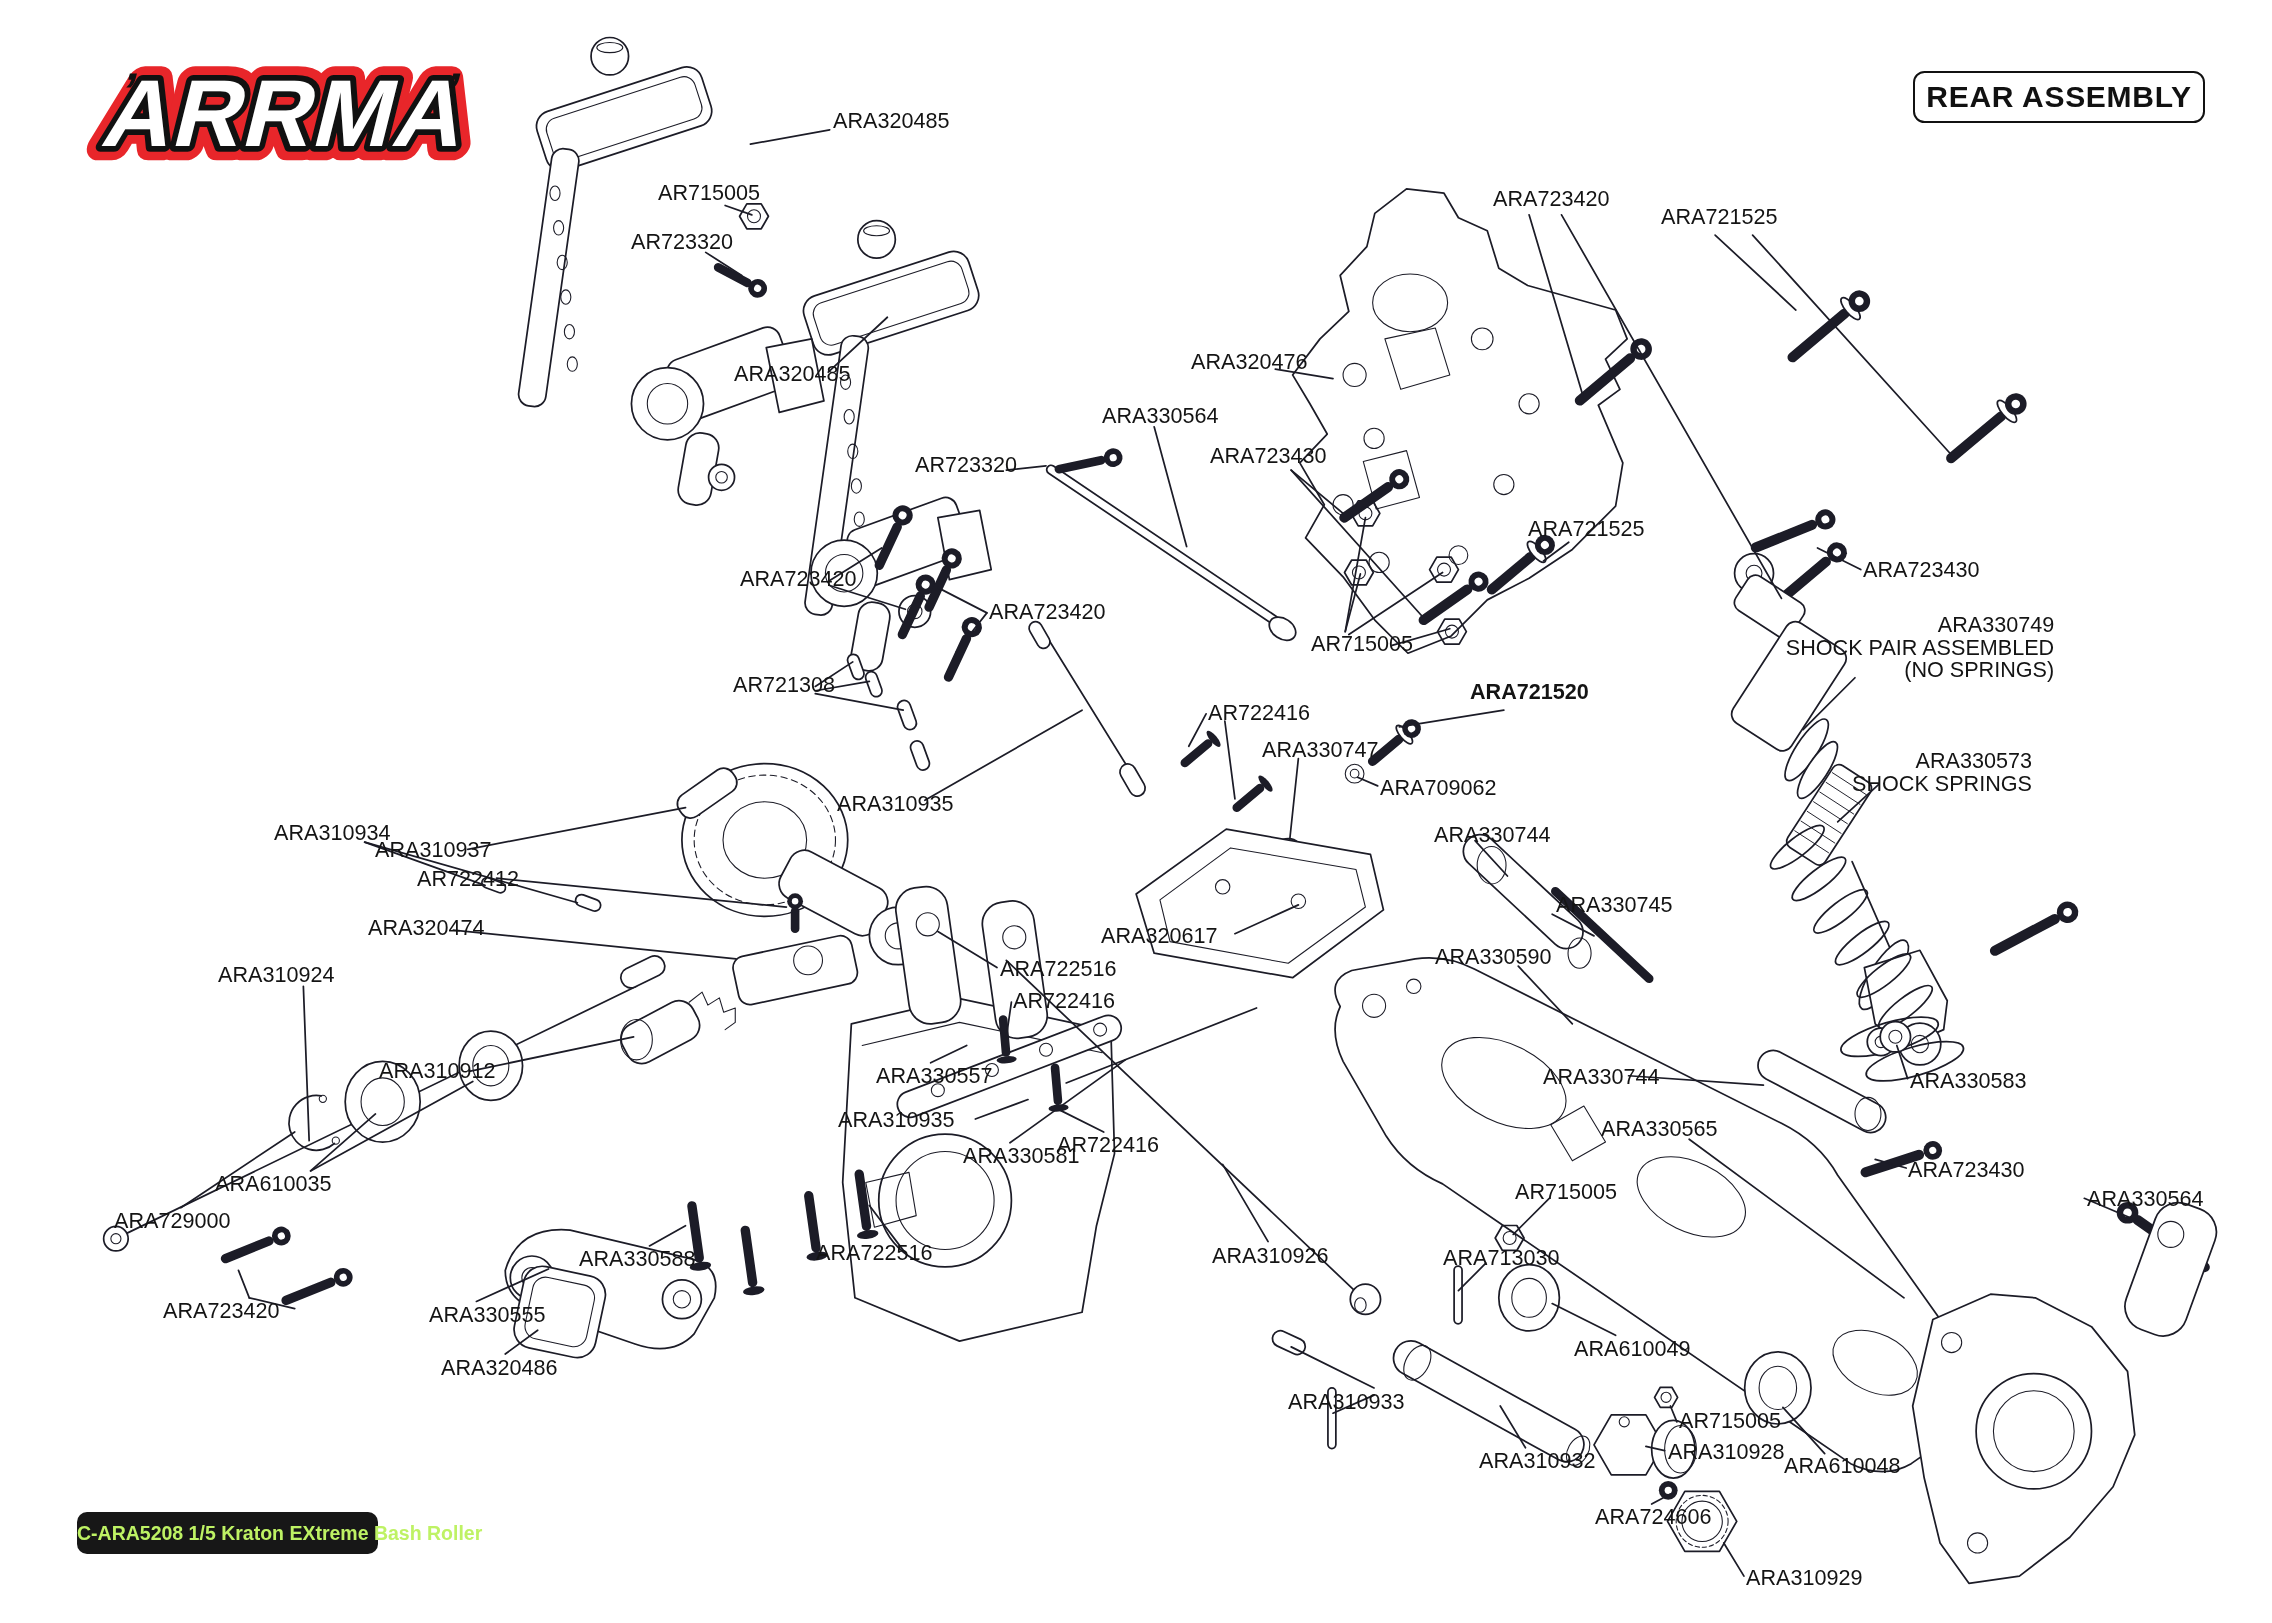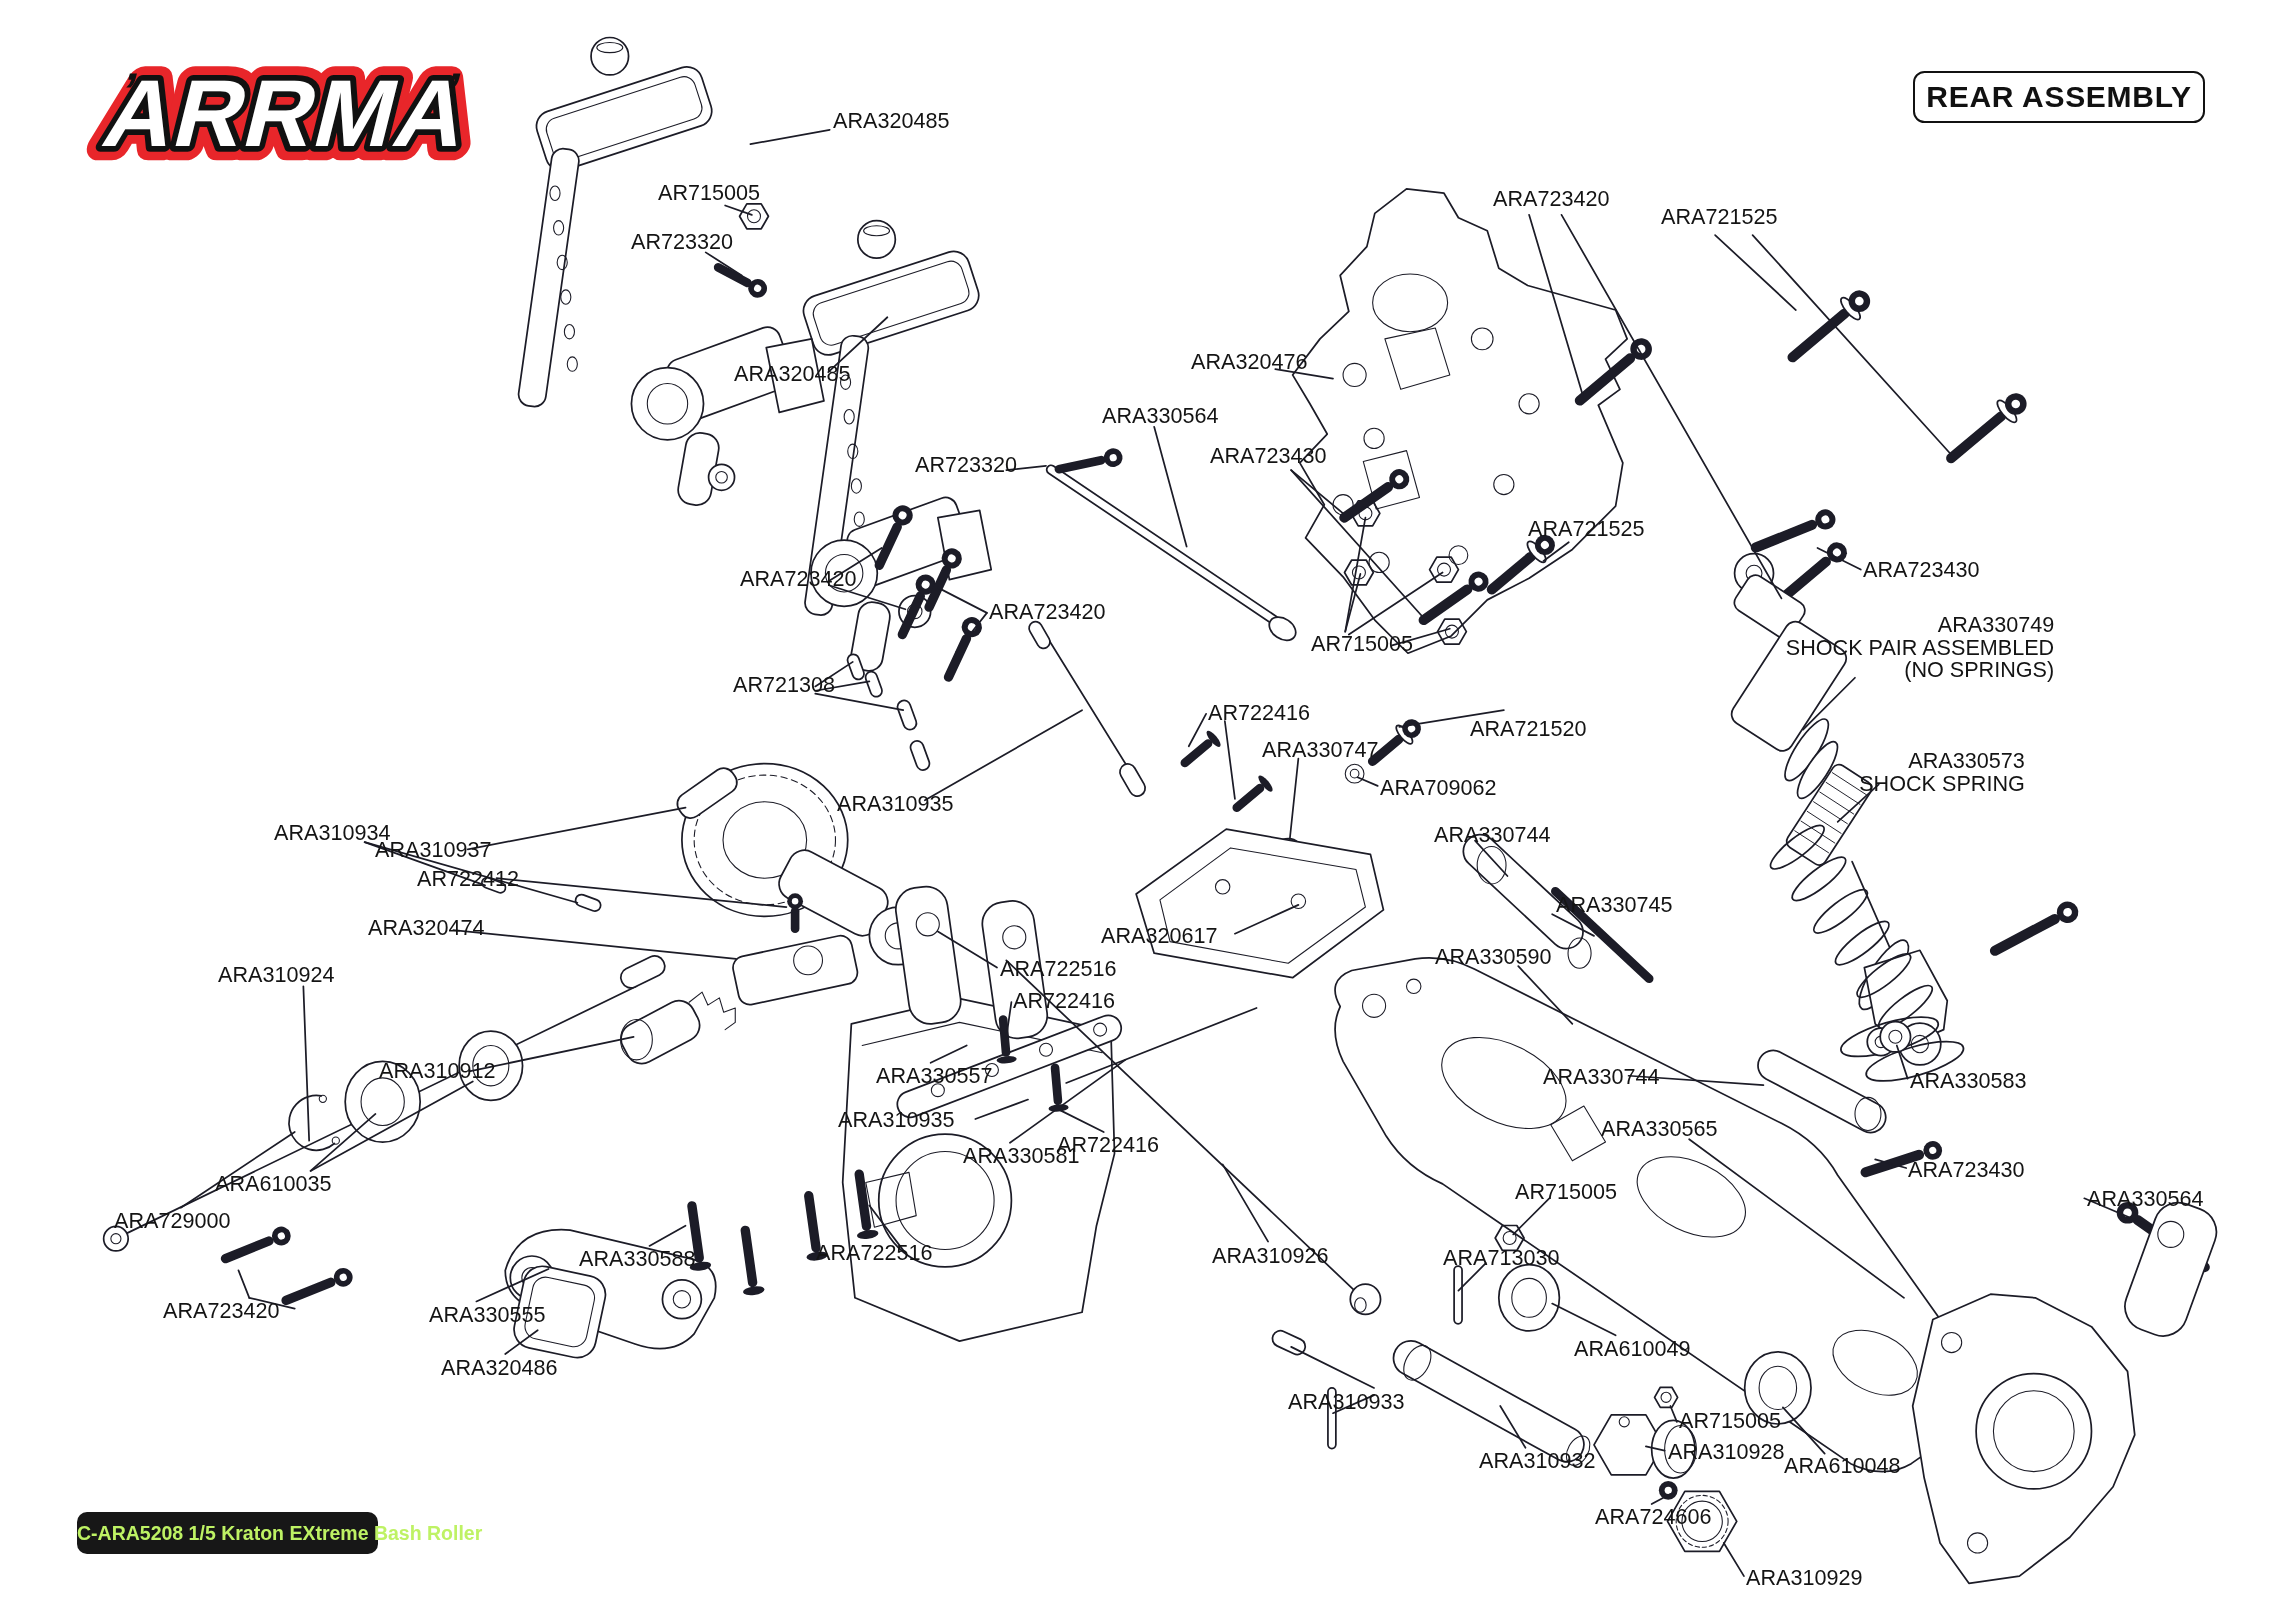--- a/index.html
+++ b/index.html
@@ -676,27 +676,27 @@
       <div class="plabel" style="left: 1528px; top: 518px;">ARA721525</div>
       <div class="plabel" style="left: 1311px; top: 633px;">AR715005</div>
       <div class="plabel" style="left: 1863px; top: 559px;">ARA723430</div>
       <div class="plabel multi" style="left: 1920px; top: 614px; transform: translateX(-50%);">
         <div>ARA330749</div>
         <div>SHOCK PAIR ASSEMBLED</div>
         <div>(NO SPRINGS)</div>
       </div>
       <div class="plabel multi" style="left: 1942px; top: 750px; transform: translateX(-50%);">
         <div>ARA330573</div>
-        <div>SHOCK SPRING</div>
+        <div>SHOCK SPRINGS</div>
       </div>
       <div class="plabel" style="left: 740px; top: 568px;">ARA723420</div>
       <div class="plabel" style="left: 989px; top: 601px;">ARA723420</div>
       <div class="plabel" style="left: 733px; top: 674px;">AR721308</div>
       <div class="plabel" style="left: 1208px; top: 702px;">AR722416</div>
-      <div class="plabel" style="left: 1470px; top: 718px;">ARA721520</div>
+      <div class="plabel" style="left: 1470px; top: 681px; font-weight: bold;">ARA721520</div>
       <div class="plabel" style="left: 1262px; top: 739px;">ARA330747</div>
       <div class="plabel" style="left: 1380px; top: 777px;">ARA709062</div>
       <div class="plabel" style="left: 1434px; top: 824px;">ARA330744</div>
       <div class="plabel" style="left: 274px; top: 822px;">ARA310934</div>
       <div class="plabel" style="left: 375px; top: 839px;">ARA310937</div>
       <div class="plabel" style="left: 417px; top: 868px;">AR722412</div>
       <div class="plabel" style="left: 368px; top: 917px;">ARA320474</div>
       <div class="plabel" style="left: 218px; top: 964px;">ARA310924</div>
       <div class="plabel" style="left: 379px; top: 1060px;">ARA310912</div>
       <div class="plabel" style="left: 837px; top: 793px;">ARA310935</div>

